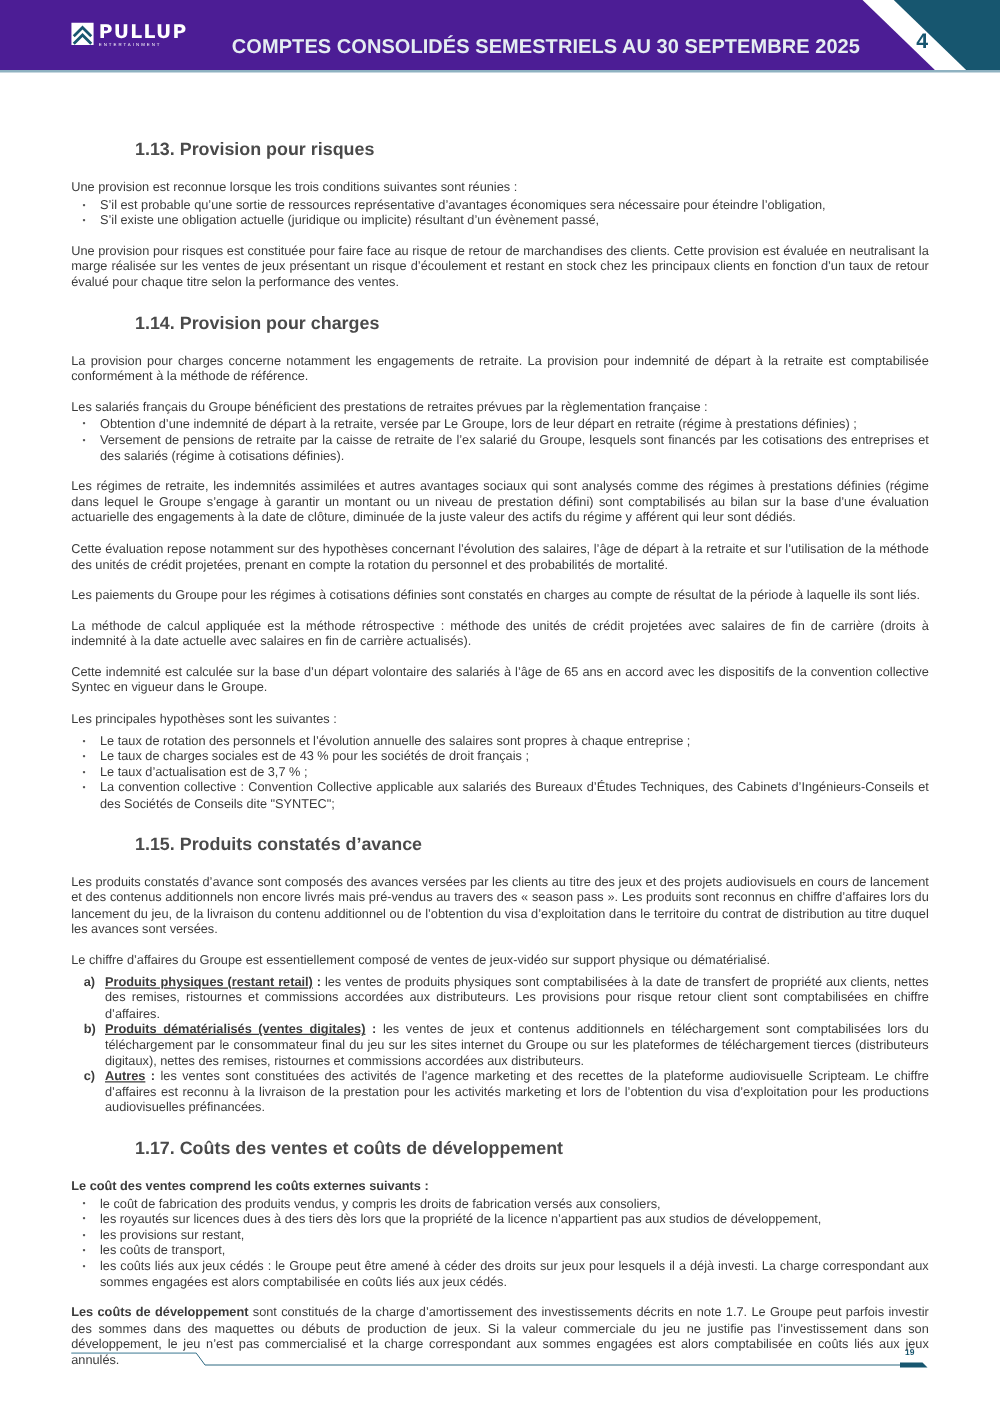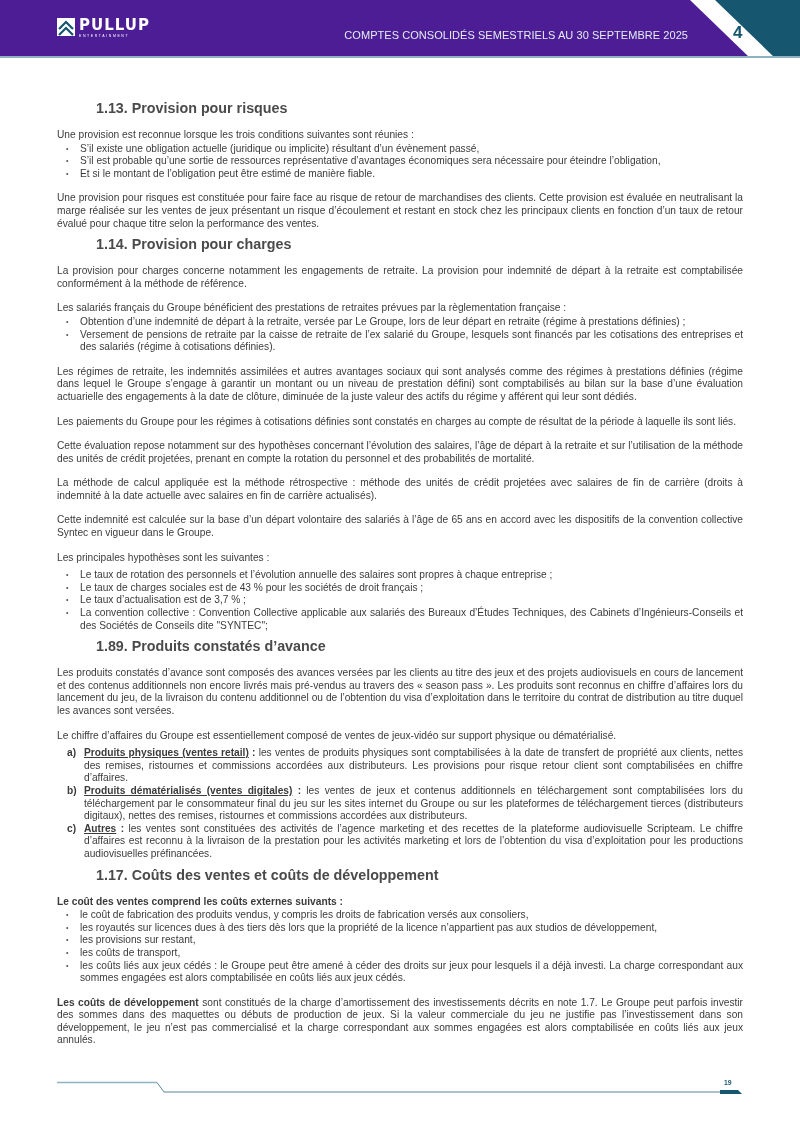--- a/index.html
+++ b/index.html
@@ -5,25 +5,25 @@
   html, body { margin: 0; padding: 0; }
   body { width: 800px; height: 1131px; background: #ffffff; position: relative; overflow: hidden;
          font-family: "Liberation Sans", sans-serif; color: #3a3a3a; }
   .header { position: absolute; left: 0; top: 0; width: 800px; height: 56px; background: #4c1d95; overflow: hidden; }
   .header-line { position: absolute; left: 0; top: 56px; width: 800px; height: 2px; background: #8fb2c1; }
   .diag { position: absolute; top: 0; left: 0; width: 800px; height: 58px; }
   .logo { position: absolute; left: 57px; top: 18px; display: flex; align-items: flex-start; }
   .logo-mark { width: 18px; height: 18px; }
   .logo-text { margin-left: 4px; color: #ffffff; font-family: "DejaVu Sans", sans-serif; font-weight: bold; font-size: 15px; letter-spacing: 1px; line-height: 15px; }
   .logo-sub { position: absolute; left: 22px; top: 16px; color: #ffffff; font-size: 3.5px; letter-spacing: 1.6px; }
-  .header-title { position: absolute; right: 112px; top: 29px; color: #e4edf1; font-size: 11px; letter-spacing: 0.05px; }
+  .header-title { position: absolute; right: 112px; top: 29px; color: #e4edf1; font-size: 16px; letter-spacing: 0.05px; font-weight: bold; }
   .page-num { position: absolute; left: 733px; top: 23px; color: #17566f; font-weight: bold; font-size: 17px; }
 
   .content { position: absolute; left: 57px; top: 95px; width: 686px; font-size: 10.2px; line-height: 12.6px; color: #3b3b3b; }
-  h2 { margin: 4px; font-size: 14.3px; font-weight: bold; color: #4a4a4a; padding-left: 35px; line-height: 18px; }
+  h2 { margin: 16px; font-size: 14.3px; font-weight: bold; color: #4a4a4a; padding-left: 35px; line-height: 18px; }
   p { margin: 12px 0 5px 0; text-align: justify; }
   ul { margin: 0 0 5px 0; padding: 0; list-style: none; }
   ul li { position: relative; padding-left: 23px; text-align: justify; }
   ul li::before { content: "•"; position: absolute; left: 9px; top: 0; font-size: 7px; color: #555; }
   ol { margin: 0 0 5px 0; padding: 0; list-style: none; }
   ol li { position: relative; padding-left: 27px; text-align: justify; }
   ol li .marker { position: absolute; left: 10px; top: 0; font-weight: bold; }
   .u { font-weight: bold; text-decoration: underline; }
   .b { font-weight: bold; }
 
@@ -51,53 +51,52 @@
   <div class="header-title">COMPTES CONSOLIDÉS SEMESTRIELS AU 30 SEPTEMBRE 2025</div>
 </div>
 <div class="header-line"></div>
 <div class="page-num">4</div>
 
 <div class="content">
 
   <h2>1.13. Provision pour risques</h2>
   <p style="margin-bottom:1px">Une provision est reconnue lorsque les trois conditions suivantes sont réunies :</p>
   <ul>
+    <li>S’il est probable qu’une sortie de ressources représentative d’avantages économiques sera nécessaire pour éteindre l’obligation,</li>
     <li>S’il existe une obligation actuelle (juridique ou implicite) résultant d’un évènement passé,</li>
-    <li>S’il est probable qu’une sortie de ressources représentative d’avantages économiques sera nécessaire pour éteindre l’obligation,</li>
-    <li>Et si le montant de l’obligation peut être estimé de manière fiable.</li>
   </ul>
   <p>Une provision pour risques est constituée pour faire face au risque de retour de marchandises des clients. Cette provision est évaluée en neutralisant la marge réalisée sur les ventes de jeux présentant un risque d’écoulement et restant en stock chez les principaux clients en fonction d’un taux de retour évalué pour chaque titre selon la performance des ventes.</p>
 
   <h2>1.14. Provision pour charges</h2>
   <p>La provision pour charges concerne notamment les engagements de retraite. La provision pour indemnité de départ à la retraite est comptabilisée conformément à la méthode de référence.</p>
   <p style="margin-bottom:1px">Les salariés français du Groupe bénéficient des prestations de retraites prévues par la règlementation française :</p>
   <ul>
     <li>Obtention d’une indemnité de départ à la retraite, versée par Le Groupe, lors de leur départ en retraite (régime à prestations définies) ;</li>
     <li>Versement de pensions de retraite par la caisse de retraite de l’ex salarié du Groupe, lesquels sont financés par les cotisations des entreprises et des salariés (régime à cotisations définies).</li>
   </ul>
   <p>Les régimes de retraite, les indemnités assimilées et autres avantages sociaux qui sont analysés comme des régimes à prestations définies (régime dans lequel le Groupe s’engage à garantir un montant ou un niveau de prestation défini) sont comptabilisés au bilan sur la base d’une évaluation actuarielle des engagements à la date de clôture, diminuée de la juste valeur des actifs du régime y afférent qui leur sont dédiés.</p>
+  <p>Cette évaluation repose notamment sur des hypothèses concernant l’évolution des salaires, l’âge de départ à la retraite et sur l’utilisation de la méthode des unités de crédit projetées, prenant en compte la rotation du personnel et des probabilités de mortalité.</p>
   <p>Les paiements du Groupe pour les régimes à cotisations définies sont constatés en charges au compte de résultat de la période à laquelle ils sont liés.</p>
-  <p>Cette évaluation repose notamment sur des hypothèses concernant l’évolution des salaires, l’âge de départ à la retraite et sur l’utilisation de la méthode des unités de crédit projetées, prenant en compte la rotation du personnel et des probabilités de mortalité.</p>
   <p>La méthode de calcul appliquée est la méthode rétrospective : méthode des unités de crédit projetées avec salaires de fin de carrière (droits à indemnité à la date actuelle avec salaires en fin de carrière actualisés).</p>
   <p>Cette indemnité est calculée sur la base d’un départ volontaire des salariés à l’âge de 65 ans en accord avec les dispositifs de la convention collective Syntec en vigueur dans le Groupe.</p>
   <p>Les principales hypothèses sont les suivantes :</p>
   <ul>
     <li>Le taux de rotation des personnels et l’évolution annuelle des salaires sont propres à chaque entreprise ;</li>
     <li>Le taux de charges sociales est de 43 % pour les sociétés de droit français ;</li>
     <li>Le taux d’actualisation est de 3,7 % ;</li>
     <li>La convention collective : Convention Collective applicable aux salariés des Bureaux d’Études Techniques, des Cabinets d’Ingénieurs-Conseils et des Sociétés de Conseils dite "SYNTEC";</li>
   </ul>
 
-  <h2>1.89. Produits constatés d’avance</h2>
+  <h2>1.15. Produits constatés d’avance</h2>
   <p>Les produits constatés d’avance sont composés des avances versées par les clients au titre des jeux et des projets audiovisuels en cours de lancement et des contenus additionnels non encore livrés mais pré-vendus au travers des « season pass ». Les produits sont reconnus en chiffre d’affaires lors du lancement du jeu, de la livraison du contenu additionnel ou de l’obtention du visa d’exploitation dans le territoire du contrat de distribution au titre duquel les avances sont versées.</p>
 
   <p>Le chiffre d’affaires du Groupe est essentiellement composé de ventes de jeux-vidéo sur support physique ou dématérialisé.</p>
   <ol>
     <li>
-      <span class="marker">a)</span><span class="u">Produits physiques (ventes retail)</span><span class="b"> : </span><span>les ventes de produits physiques sont comptabilisées à la date de transfert de propriété aux clients, nettes des remises, ristournes et commissions accordées aux distributeurs. Les provisions pour risque retour client sont comptabilisées en chiffre d’affaires.</span>
+      <span class="marker">a)</span><span class="u">Produits physiques (restant retail)</span><span class="b"> : </span><span>les ventes de produits physiques sont comptabilisées à la date de transfert de propriété aux clients, nettes des remises, ristournes et commissions accordées aux distributeurs. Les provisions pour risque retour client sont comptabilisées en chiffre d’affaires.</span>
     </li>
     <li>
       <span class="marker">b)</span><span class="u">Produits dématérialisés (ventes digitales)</span><span class="b"> : </span><span>les ventes de jeux et contenus additionnels en téléchargement sont comptabilisées lors du téléchargement par le consommateur final du jeu sur les sites internet du Groupe ou sur les plateformes de téléchargement tierces (distributeurs digitaux), nettes des remises, ristournes et commissions accordées aux distributeurs.</span>
     </li>
     <li>
       <span class="marker">c)</span><span class="u">Autres</span><span class="b"> : </span><span>les ventes sont constituées des activités de l’agence marketing et des recettes de la plateforme audiovisuelle Scripteam. Le chiffre d’affaires est reconnu à la livraison de la prestation pour les activités marketing et lors de l’obtention du visa d’exploitation pour les productions audiovisuelles préfinancées.</span>
     </li>
   </ol>
 
   <h2>1.17. Coûts des ventes et coûts de développement</h2>

